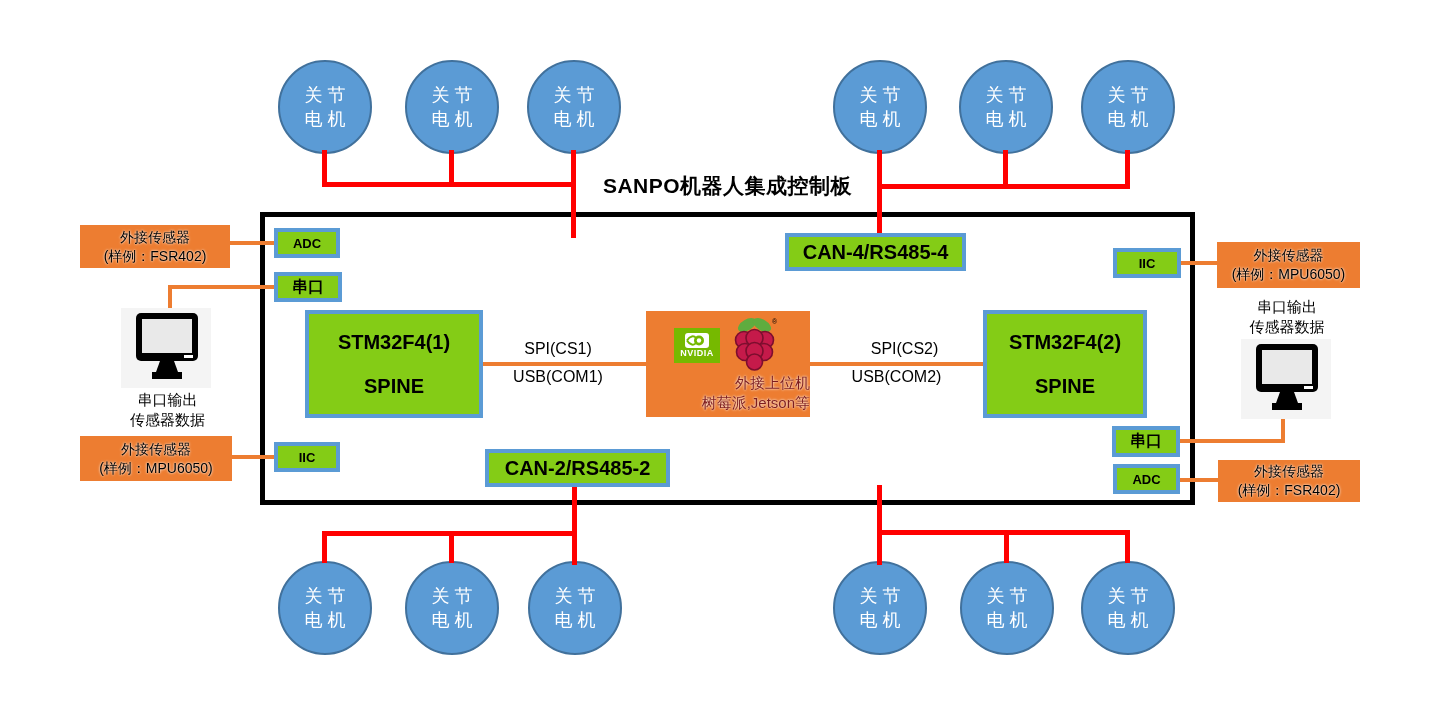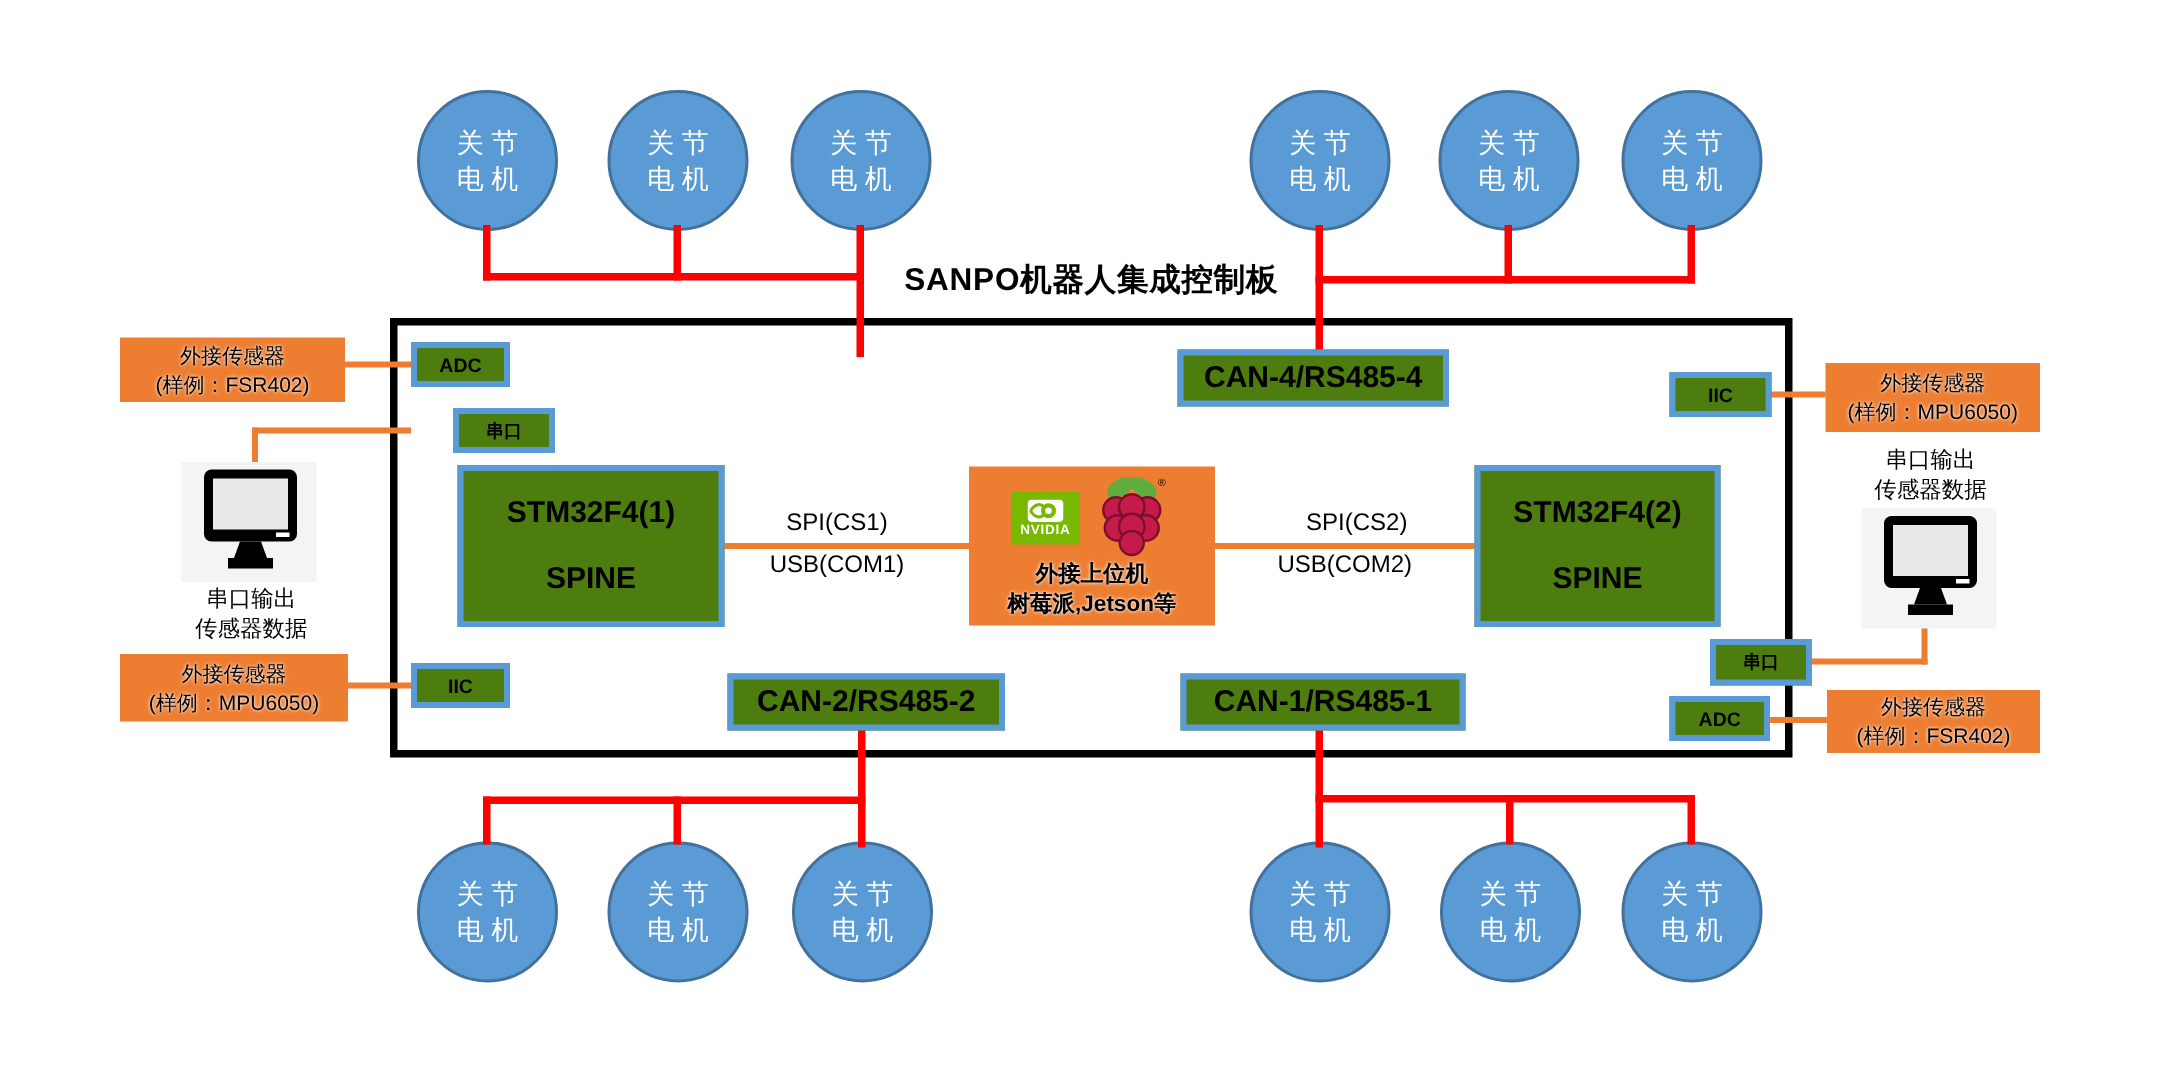--- a/index.html
+++ b/index.html
@@ -21,44 +21,43 @@
     box-sizing:border-box;display:flex;flex-direction:column;align-items:center;justify-content:center;
     color:#fff;font-size:18px;line-height:24px;letter-spacing:5px;text-indent:5px;
   }
 
   
   .red{background:var(--red,#FF0000);z-index:3;}
   .org{background:var(--orange,#ED7D31);z-index:3;}
 
   
   .bluebox{
-    background:#4d7c0f;border:4px solid var(--blue-fill,#5B9BD5);box-sizing:border-box;
+    background:#84cc16;border:4px solid var(--blue-fill,#5B9BD5);box-sizing:border-box;
     display:flex;flex-direction:column;align-items:center;justify-content:center;
     font-weight:bold;color:#000;z-index:4;
   }
   .canbox{font-size:20px;}
   .mcubox{font-size:20px;line-height:30px;gap:14px;}
   .portbox{font-size:13px;}
-  .portbox.cn{font-size:12px;margin-left:28px;}
+  .portbox.cn{font-size:16px;}
 
   
   .sensorbox{
     background:var(--orange,#ED7D31);box-sizing:border-box;z-index:4;
     display:flex;flex-direction:column;align-items:center;justify-content:center;
     font-size:14px;line-height:19px;color:#000;
     text-shadow:0 0 2px rgba(255,255,255,.85),0 0 3px rgba(255,255,255,.7);
   }
 
   
   .hostbox{background:var(--orange,#ED7D31);z-index:4;}
   .host-text{
-    position:absolute;left:0;right:0;top:62px;text-align:center;
-    font-size:15px;line-height:20px;color:#000000;
+    position:absolute;left:0;right:0;top:62px;text-align:right;
+    font-size:15px;line-height:20px;color:#7f1d1d;
     text-shadow:0 0 2px rgba(255,255,255,.85),0 0 3px rgba(255,255,255,.7);
-    font-weight:bold;
   }
   .nv-logo{
     position:absolute;left:28px;top:17px;width:46px;height:35px;
     background:var(--nvidia-green,#76B900);display:flex;flex-direction:column;
     align-items:center;justify-content:center;gap:1px;
   }
   .nv-logo span{color:#fff;font-size:9px;font-weight:bold;letter-spacing:.5px;line-height:9px;}
 
   .spi-label{font-size:16px;text-align:center;z-index:5;}
 
@@ -155,23 +154,20 @@
   <div class="abs motor" style="left:1081px;top:561px;">
       <span>关节</span>
       <span>电机</span>
     </div>
 
   <div class="abs bluebox canbox" style="left:785px;top:233px;width:181px;height:38px;">
       <span>CAN-4/RS485-4</span>
     </div>
   <div class="abs bluebox canbox" style="left:485px;top:449px;width:185px;height:38px;">
       <span>CAN-2/RS485-2</span>
-    </div>
-  <div class="abs bluebox canbox" style="left:787px;top:449px;width:190px;height:38px;">
-      <span>CAN-1/RS485-1</span>
     </div>
 
   <div class="abs bluebox mcubox" style="left:305px;top:310px;width:178px;height:108px;">
     <span>STM32F4(1)</span>
     <span>SPINE</span>
   </div>
   <div class="abs bluebox mcubox" style="left:983px;top:310px;width:164px;height:108px;">
     <span>STM32F4(2)</span>
     <span>SPINE</span>
   </div>

